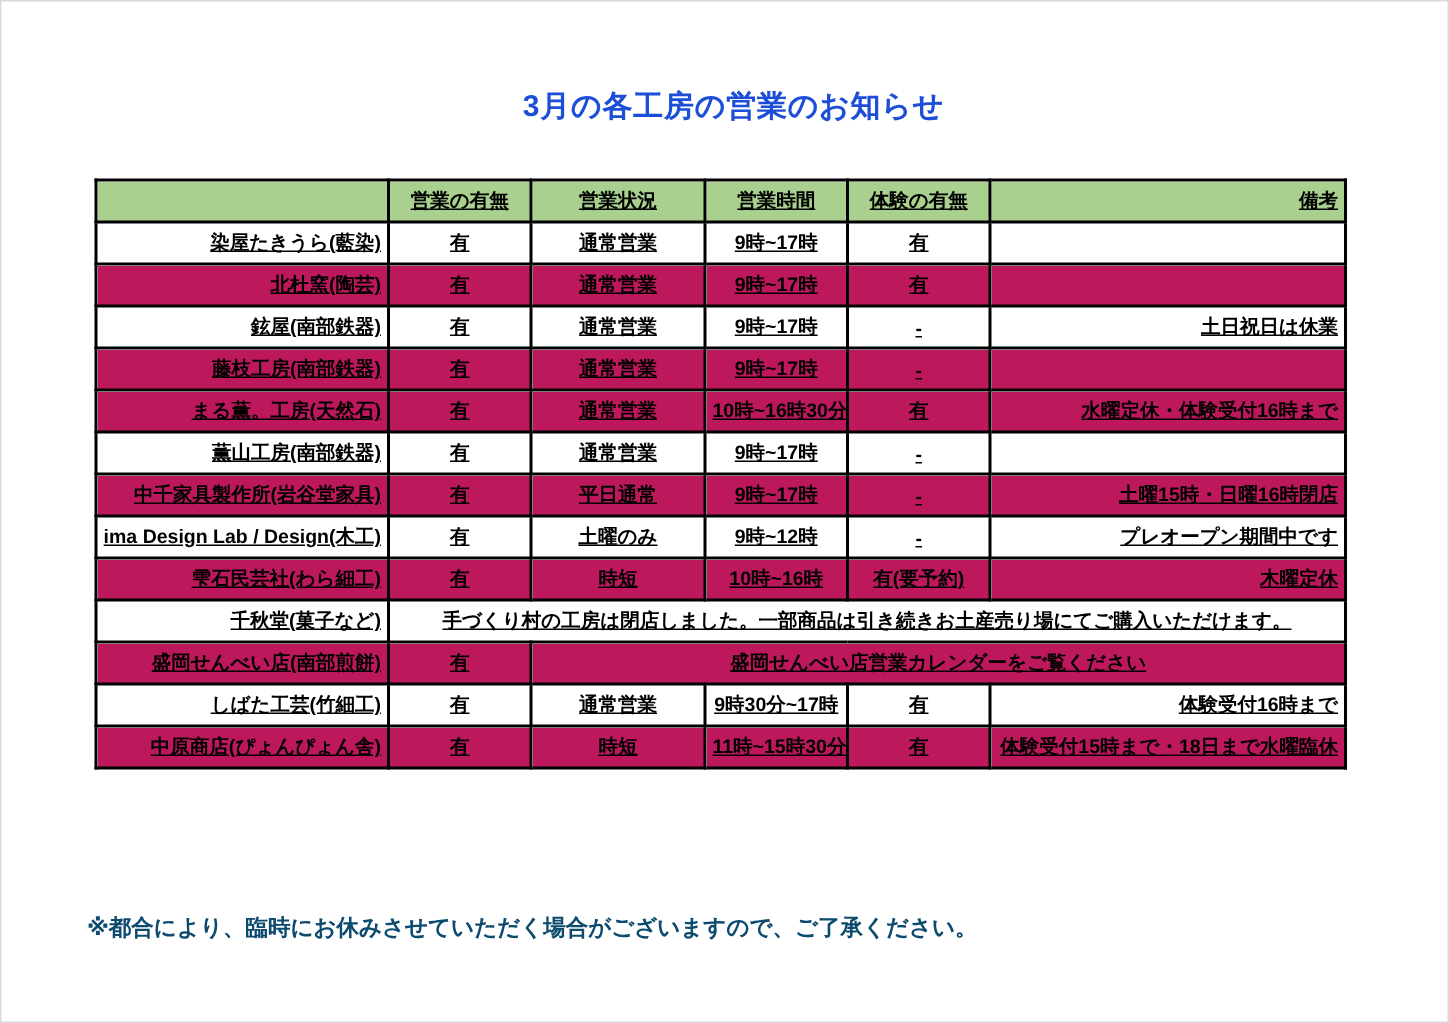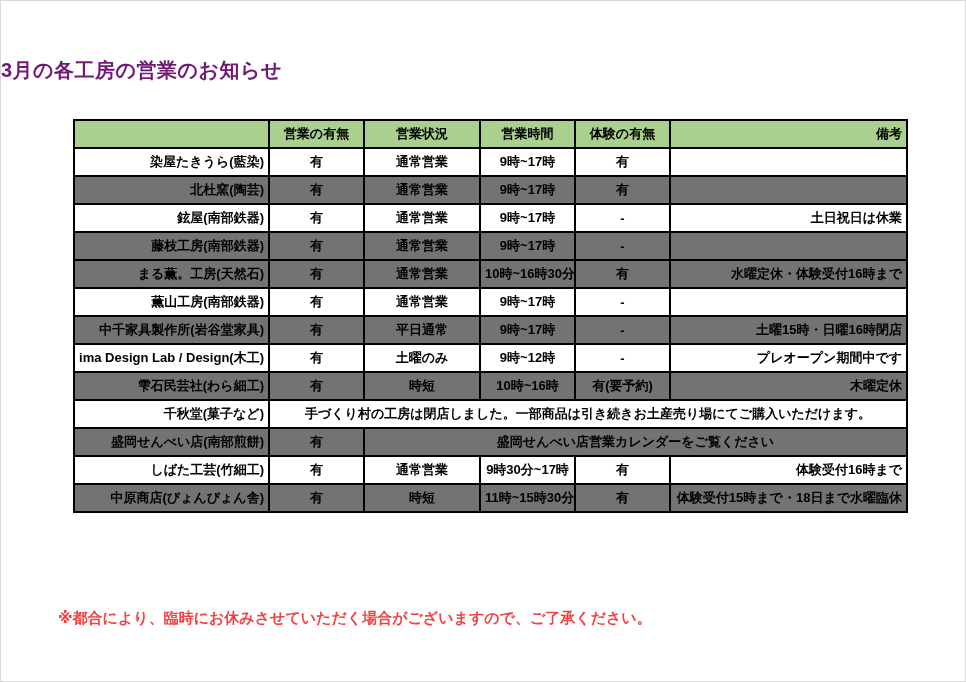--- a/index.html
+++ b/index.html
@@ -10,32 +10,34 @@
   }
   .page {
     position: relative;
     width: 966px; height: 682px;
     background: #ffffff;
     border: 1px solid #d9d9d9;
   }
   .title {
     position: absolute;
     top: 56px; left: 0; width: 100%;
-    text-align: left;
+    text-align: center;
     font-size: 20px;
     font-weight: bold;
-    color: #701a75;
+    color: #1d4ed8;
     letter-spacing: 0.5px;
+    padding-left: 12px;
   }
   table.schedule {
     position: absolute;
-    left: 72px; top: 118px;
+    left: 62px; top: 118px;
     width: 833px;
     border-collapse: collapse;
     table-layout: fixed;
+    text-decoration: underline;
   }
   table.schedule col.c-name    { width: 195px; }
   table.schedule col.c-open    { width: 95px;  }
   table.schedule col.c-status  { width: 116px; }
   table.schedule col.c-hours   { width: 95px;  }
   table.schedule col.c-taiken  { width: 95px;  }
   table.schedule col.c-note    { width: 237px; }
   table.schedule th, table.schedule td {
     border: 2px solid #000000;
     height: 28px;
@@ -43,28 +45,28 @@
     font-weight: bold;
     color: #000000;
     padding: 1px 4px;
     text-align: center;
     vertical-align: middle;
     overflow: hidden;
     white-space: nowrap;
   }
   table.schedule thead th { background: #a9d08e; }
   table.schedule thead th.left { text-align: right; }
-  table.schedule tbody tr.striped td { background: #737373; }
+  table.schedule tbody tr.striped td { background: #be185d; }
   table.schedule td.name, table.schedule td.note { text-align: right; }
   .footnote {
     position: absolute;
     left: 57px; top: 608px;
     font-size: 15px;
     font-weight: bold;
-    color: #ef4444;
+    color: #0c4a6e;
   }
 </style>
 </head>
 <body>
 
 <div class="page">
   <div class="title">3月の各工房の営業のお知らせ</div>
 
   <table class="schedule">
     <colgroup>

